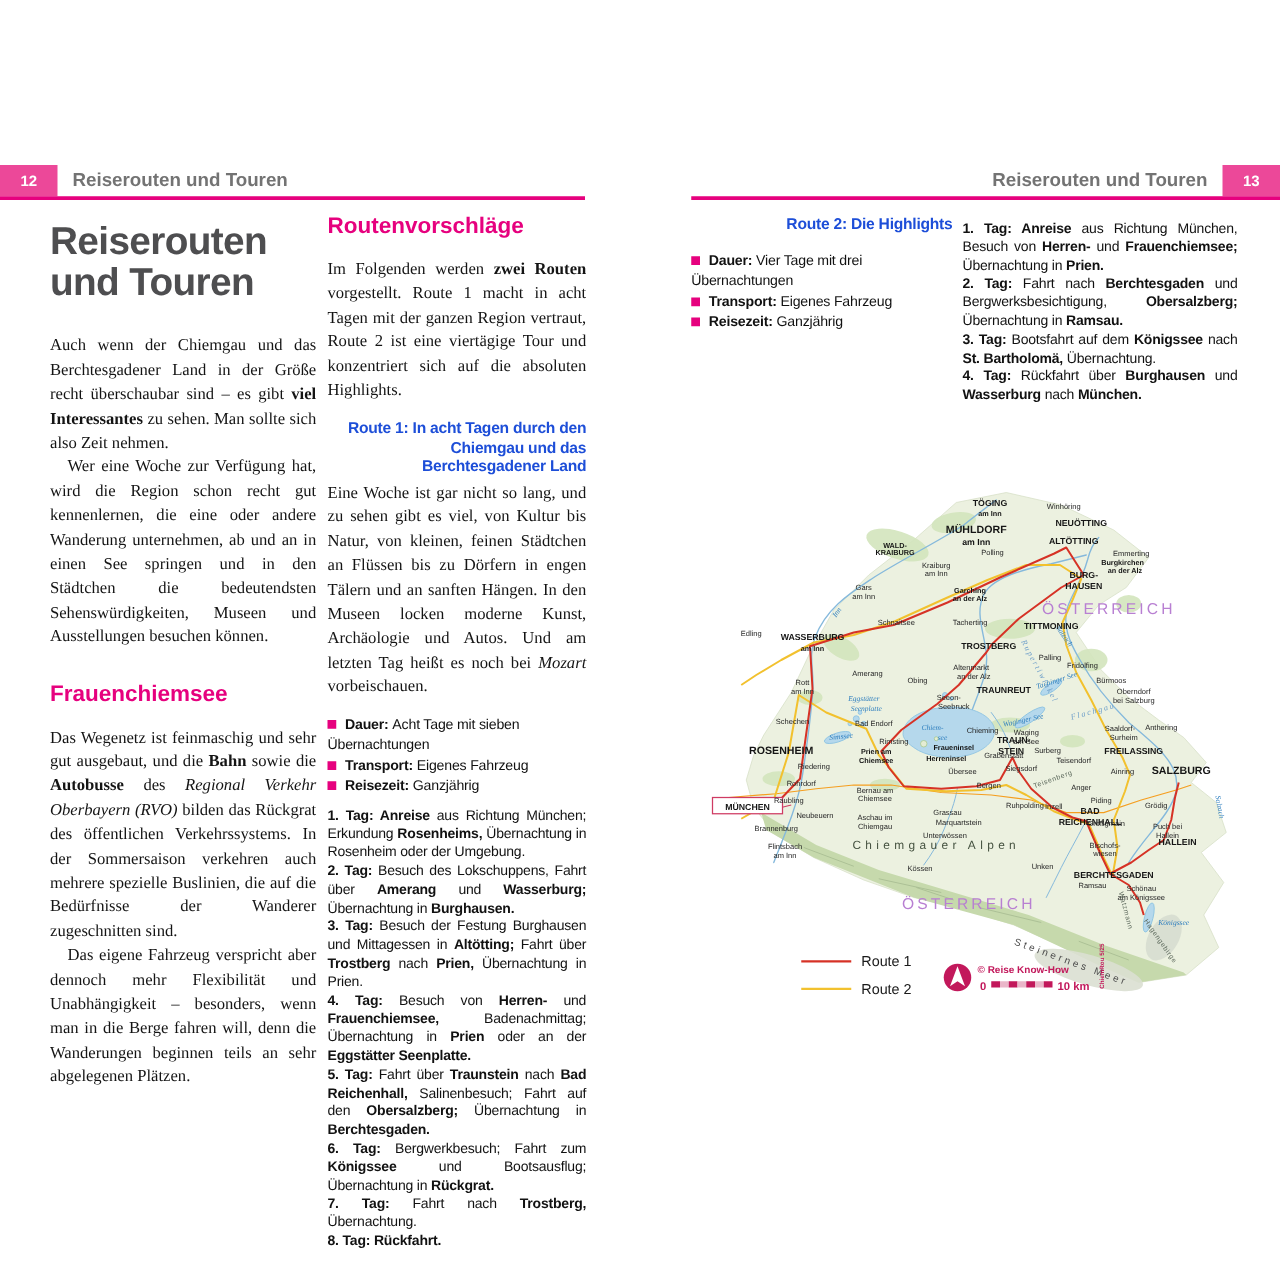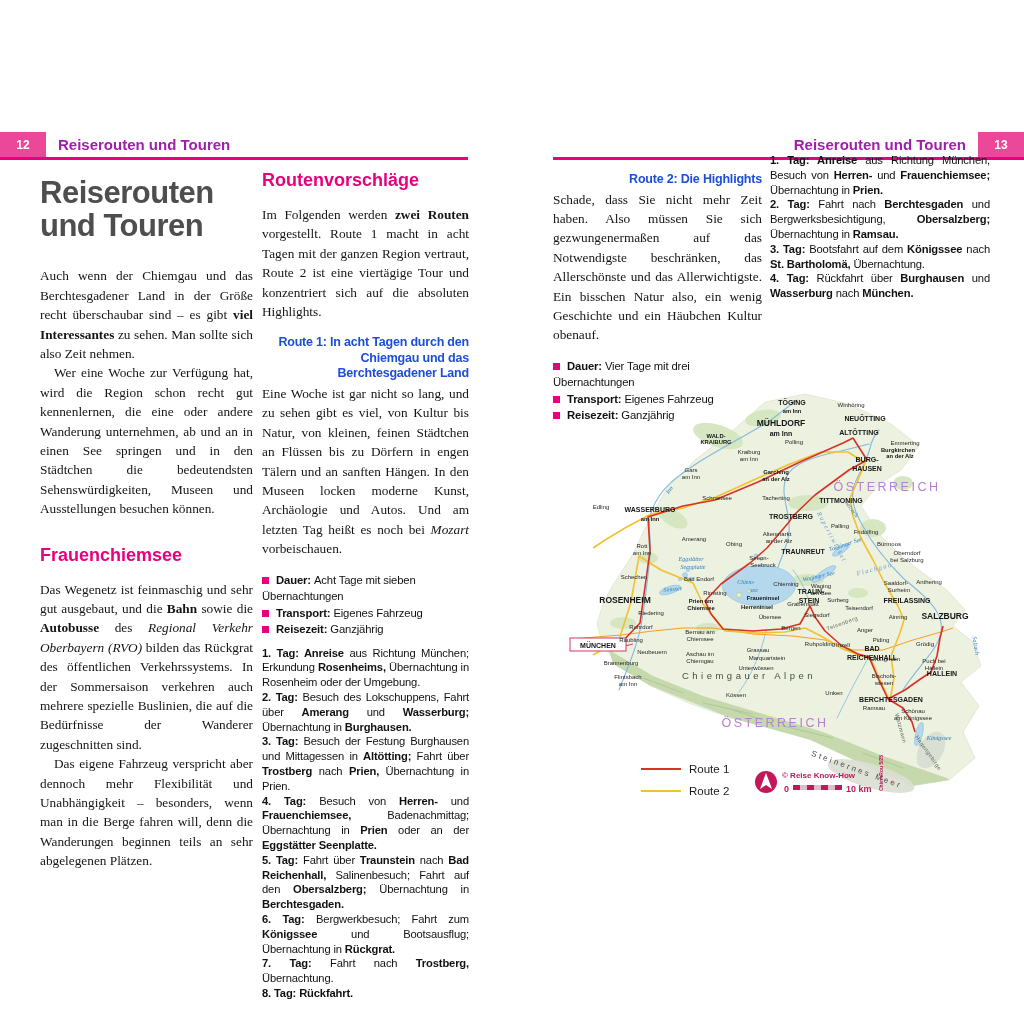--- a/index.html
+++ b/index.html
@@ -3,30 +3,30 @@
 <meta charset="utf-8">
 <style>
   html,body{margin:0;padding:0;}
   body{width:1024px;height:1024px;background:#fff;position:relative;overflow:hidden;
        font-family:"Liberation Serif",serif;color:#141414;}
   .b{font-weight:bold}.i{font-style:italic}
   
   .hdr-box{position:absolute;top:132px;width:46px;height:25px;background:#ec4899;color:#fff;
            font:bold 12px "Liberation Sans",sans-serif;display:flex;align-items:center;justify-content:center;}
   #box-left{left:0}#box-right{left:978px}
-  .hdr-label{position:absolute;top:136px;color:#a21caf;font:bold 15px "Liberation Sans",sans-serif;}
+  .hdr-label{position:absolute;top:136px;color:#737373;font:bold 15px "Liberation Sans",sans-serif;}
   #hdr-label-left{left:58px}#hdr-label-right{right:58px}
   .hdr-rule{position:absolute;top:157px;height:3px;background:#e6017e;}
   #rule-left{left:0;width:468px}#rule-right{left:553px;width:471px}
   
   .col{position:absolute;}
   #col1{left:40px;top:176px;width:213px;}
   #col2{left:262px;top:170px;width:207px;}
   #col3{left:553px;top:172px;width:209px;}
-  #col4{left:770px;top:153px;width:220px;}
+  #col4{left:770px;top:176px;width:220px;}
   h1.title{font:bold 31px/1.07 "Liberation Sans",sans-serif;color:#4e4e50;letter-spacing:-0.5px;margin:0 0 24px;}
   h2.pink{font:bold 18px "Liberation Sans",sans-serif;color:#e6017e;margin:0 0 14px;}
   h2.mt{margin-top:26px;}
   p.body{font:13.3px/19.4px "Liberation Serif",serif;text-align:justify;margin:0;}
   p.ind{text-indent:14px;}
   .subhead{font:bold 12.5px/15.5px "Liberation Sans",sans-serif;color:#1d4ed8;letter-spacing:-0.2px;margin:14px 0 2px;text-align:right;}
   .subhead.mt0{margin-top:0;}
   ul.facts{list-style:none;margin:13px 0 8px;padding:0;}
   ul.facts li{font:bold 11.3px/16.5px "Liberation Sans",sans-serif;letter-spacing:-0.15px;color:#111;}
   ul.facts li .val{font-weight:normal;}
@@ -90,21 +90,20 @@
       <p class="day"><span class="b">4. Tag:</span><span> Besuch von </span><span class="b">Herren-</span><span> und </span><span class="b">Frauenchiemsee,</span><span> Badenachmittag; Übernachtung in </span><span class="b">Prien</span><span> oder an der </span><span class="b">Eggstätter Seenplatte.</span></p>
       <p class="day"><span class="b">5. Tag:</span><span> Fahrt über </span><span class="b">Traunstein</span><span> nach </span><span class="b">Bad Reichenhall,</span><span> Salinenbesuch; Fahrt auf den </span><span class="b">Obersalzberg;</span><span> Übernachtung in </span><span class="b">Berchtesgaden.</span></p>
       <p class="day"><span class="b">6. Tag:</span><span> Bergwerkbesuch; Fahrt zum </span><span class="b">Königssee</span><span> und Bootsausflug; Übernachtung in </span><span class="b">Rückgrat.</span></p>
       <p class="day"><span class="b">7. Tag:</span><span> Fahrt nach </span><span class="b">Trostberg,</span><span> Übernachtung.</span></p>
       <p class="day"><span class="b">8. Tag: Rückfahrt.</span></p>
     </div>
 </div>
 
 <div class="col" id="col3">
   <p class="subhead mt0">Route 2: Die Highlights</p>
-  <p class="body"><span>Schade, dass Sie nicht mehr Zeit haben. Also müssen Sie sich gezwungenermaßen auf das Notwendigste beschränken, das Allerschönste und das Allerwichtigste. Ein  bisschen Natur also, ein wenig Geschichte und ein Häubchen Kultur obenauf.</span></p>
   <ul class="facts">
 
       <li><span class="sq"></span><span>Dauer:</span> <span class="val">Vier Tage mit drei Übernachtungen</span></li>
 
       <li><span class="sq"></span><span>Transport:</span> <span class="val">Eigenes Fahrzeug</span></li>
 
       <li><span class="sq"></span><span>Reisezeit:</span> <span class="val">Ganzjährig</span></li>
     </ul>
 </div>
 

